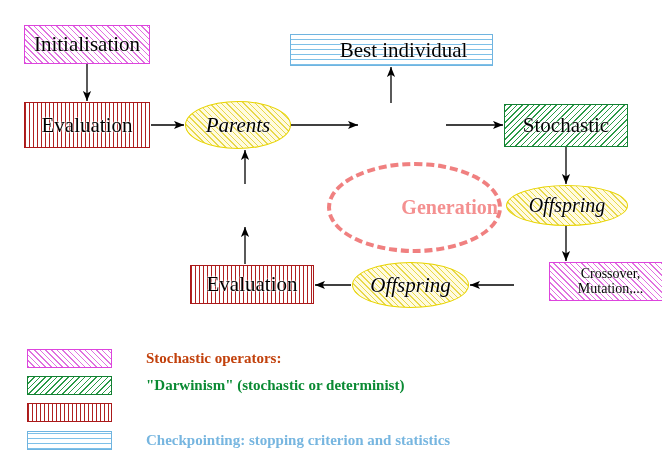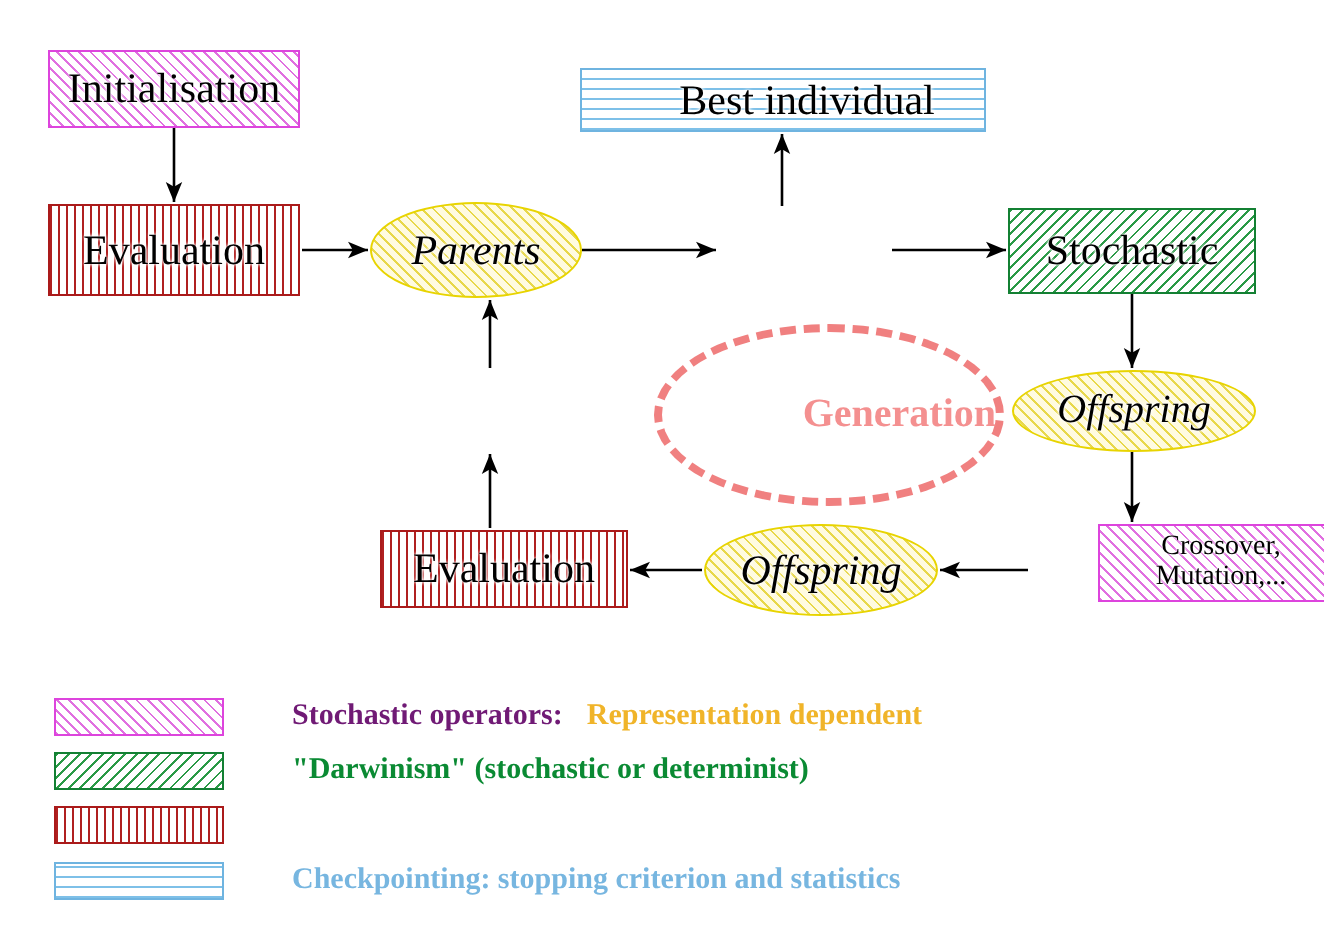--- a/index.html
+++ b/index.html
@@ -44,21 +44,21 @@
   .gen-ellipse .lbl{color:#f49090;}
 
   
   #edges{position:absolute;left:0;top:0;width:662px;height:471px;z-index:2;
          pointer-events:none;}
 
   
   .legend-row{position:absolute;left:27px;height:22px;display:flex;align-items:center;}
   .sw{width:85px;height:19px;box-sizing:border-box;flex:0 0 auto;}
   .legend-txt{margin-left:34px;white-space:nowrap;font-weight:bold;font-size:15px;}
-  .c-magenta{color:#701a75;}
+  .c-magenta{color:#c2410c;}
   .c-gold{color:#f0b429;}
   .c-green{color:#0a8a33;}
   .c-red{color:#d01010;}
   .c-blue{color:#77b6e0;}
 </style>
 </head>
 <body>
 
 <div id="stage">
 
@@ -136,21 +136,20 @@
 
   <div class="gen-ellipse" style="left:327px;top:162px;width:167px;height:83px;">
     <span class="lbl" style="font-size:20px;">Generation</span>
   </div>
 
   <div>
 
     <div class="legend-row" style="top:347px;">
       <span class="sw h-magenta"></span>
       <span class="legend-txt c-magenta">Stochastic operators:</span>
-      <span class="legend-txt c-gold" style="margin-left:12px;">Representation dependent</span>
     </div>
 
     <div class="legend-row" style="top:374px;">
       <span class="sw h-green"></span>
       <span class="legend-txt c-green">"Darwinism" (stochastic or determinist)</span>
     </div>
 
     <div class="legend-row" style="top:401px;">
       <span class="sw h-red"></span>
     </div>

